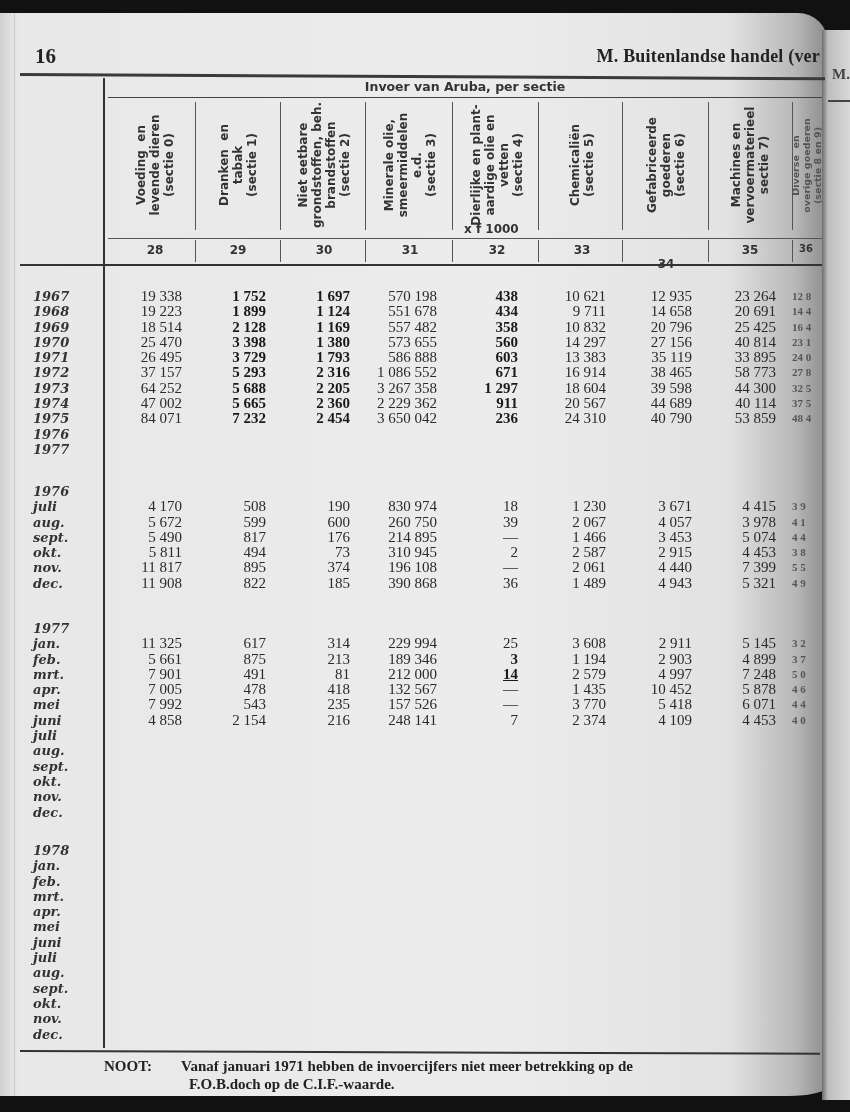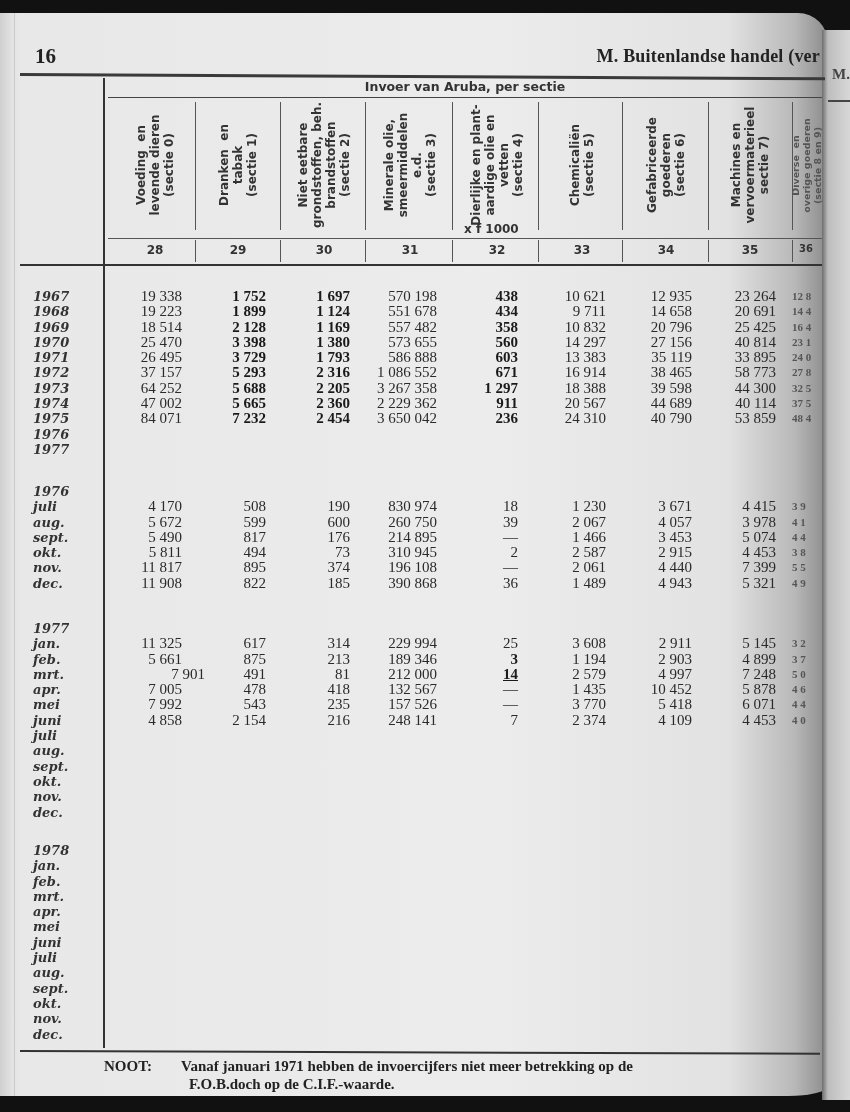--- a/index.html
+++ b/index.html
@@ -180,21 +180,21 @@
 <div class="unit-label">x f 1000</div>
 <div class="num-rule-top"></div>
 <div class="num-rule-bot"></div>
 <div id="colnums">
     <div class="col-num" style="left: 135px; width: 40px;">28</div>
     <div class="col-num" style="left: 218px; width: 40px;">29</div>
     <div class="col-num" style="left: 304px; width: 40px;">30</div>
     <div class="col-num" style="left: 390px; width: 40px;">31</div>
     <div class="col-num" style="left: 477px; width: 40px;">32</div>
     <div class="col-num" style="left: 562px; width: 40px;">33</div>
-    <div class="col-num" style="left: 646px; width: 40px;">34</div>
+    <div class="col-num" style="left: 646px; width: 40px; margin-top: 14px;">34</div>
     <div class="col-num" style="left: 730px; width: 40px;">35</div>
     <div class="col-num" style="left: 786px; width: 40px; font-size: 10px;">36</div>
     <div class="col-num-sep" style="left: 195px;"></div>
     <div class="col-num-sep" style="left: 280px;"></div>
     <div class="col-num-sep" style="left: 365px;"></div>
     <div class="col-num-sep" style="left: 452px;"></div>
     <div class="col-num-sep" style="left: 538px;"></div>
     <div class="col-num-sep" style="left: 622px;"></div>
     <div class="col-num-sep" style="left: 708px;"></div>
     <div class="col-num-sep" style="left: 792px;"></div>
@@ -322,21 +322,21 @@
         <span class="cell" style="right: 138px;">38 465</span>
         <span class="cell" style="right: 54px;">58 773</span>
         <span class="cell partial" style="left: 792px;">27 8</span>
       </div>
       <div class="drow">
         <span class="cell" style="right: 648px;">64 252</span>
         <span class="cell b" style="right: 564px;">5 688</span>
         <span class="cell b" style="right: 480px;">2 205</span>
         <span class="cell" style="right: 393px;">3 267 358</span>
         <span class="cell b" style="right: 312px;">1 297</span>
-        <span class="cell" style="right: 224px;">18 388</span>
+        <span class="cell" style="right: 224px;">18 604</span>
         <span class="cell" style="right: 138px;">39 598</span>
         <span class="cell" style="right: 54px;">44 300</span>
         <span class="cell partial" style="left: 792px;">32 5</span>
       </div>
       <div class="drow">
         <span class="cell" style="right: 648px;">47 002</span>
         <span class="cell b" style="right: 564px;">5 665</span>
         <span class="cell b" style="right: 480px;">2 360</span>
         <span class="cell" style="right: 393px;">2 229 362</span>
         <span class="cell b" style="right: 312px;">911</span>
@@ -453,21 +453,21 @@
         <span class="cell" style="right: 564px;">875</span>
         <span class="cell" style="right: 480px;">213</span>
         <span class="cell" style="right: 393px;">189 346</span>
         <span class="cell b" style="right: 312px;">3</span>
         <span class="cell" style="right: 224px;">1 194</span>
         <span class="cell" style="right: 138px;">2 903</span>
         <span class="cell" style="right: 54px;">4 899</span>
         <span class="cell partial" style="left: 792px;">3 7</span>
       </div>
       <div class="drow">
-        <span class="cell" style="right: 625px;">7 901</span>
+        <span class="cell" style="right: 648px;">7 901</span>
         <span class="cell" style="right: 564px;">491</span>
         <span class="cell" style="right: 480px;">81</span>
         <span class="cell" style="right: 393px;">212 000</span>
         <span class="cell b" style="right: 312px; text-decoration: underline;">14</span>
         <span class="cell" style="right: 224px;">2 579</span>
         <span class="cell" style="right: 138px;">4 997</span>
         <span class="cell" style="right: 54px;">7 248</span>
         <span class="cell partial" style="left: 792px;">5 0</span>
       </div>
       <div class="drow">

